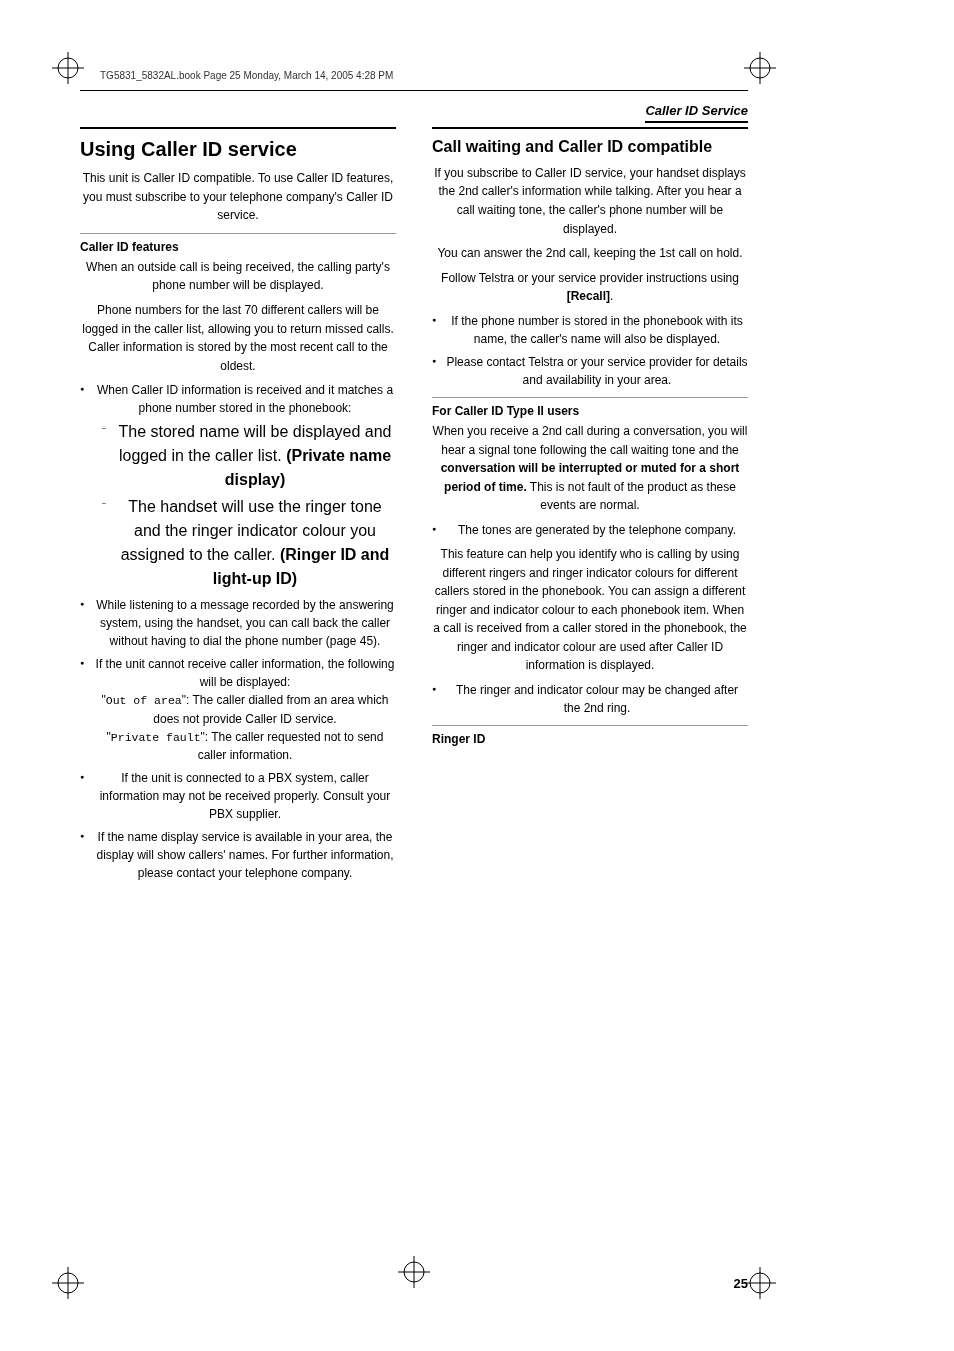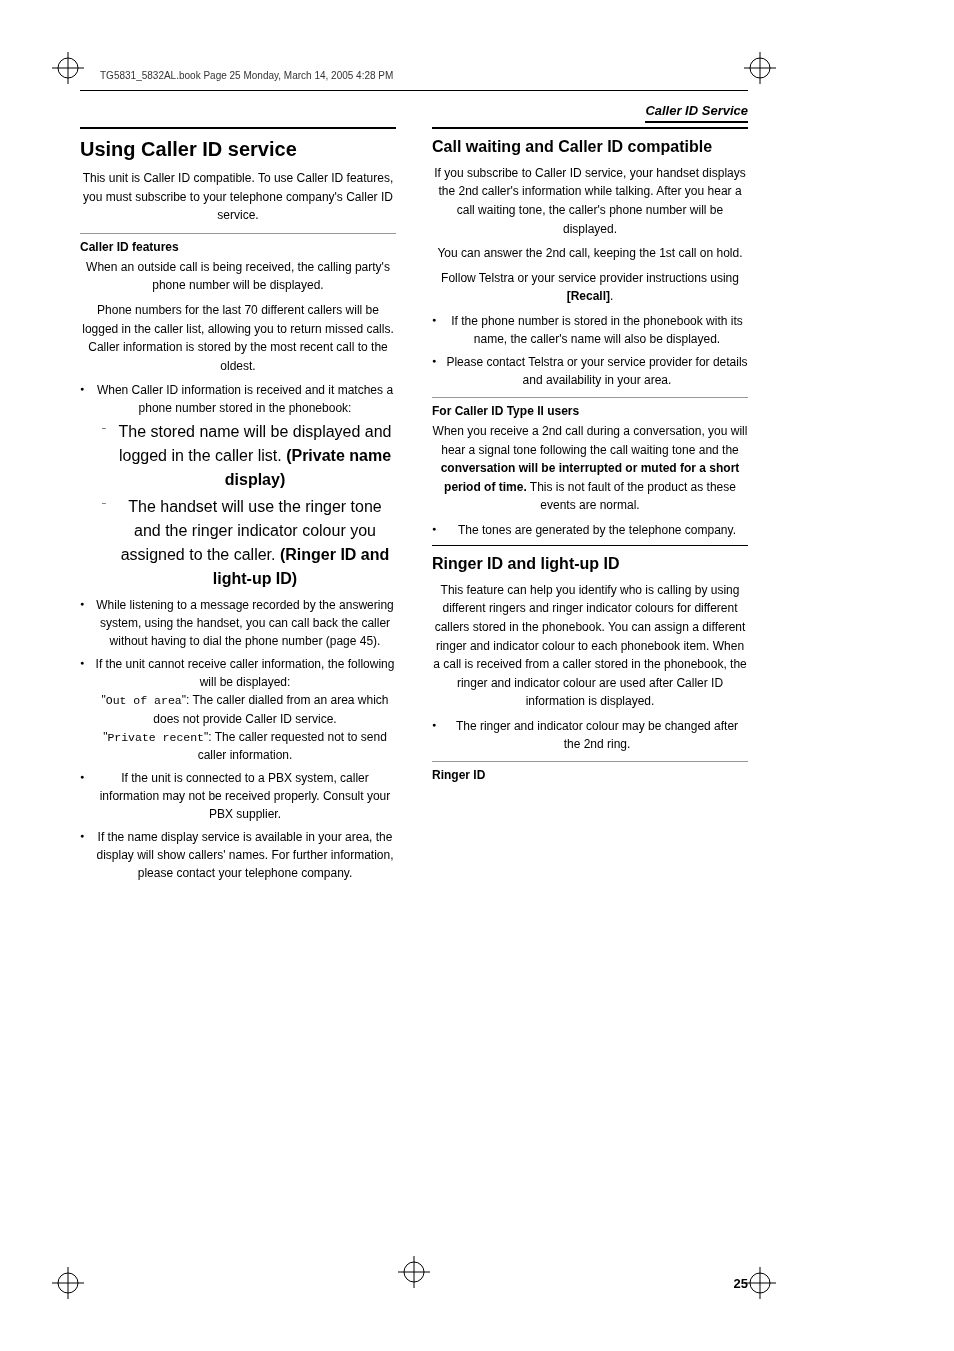--- a/index.html
+++ b/index.html
@@ -262,21 +262,21 @@
           <span>When Caller ID information is received and it matches a phone number stored in the phonebook:</span>
           <ul class="sub-bullet-list">
             <li>The stored name will be displayed and logged in the caller list. <span class="bold">(Private name display)</span></li>
             <li>The handset will use the ringer tone and the ringer indicator colour you assigned to the caller. <span class="bold">(Ringer ID and light-up ID)</span></li>
           </ul>
         </li>
         <li>While listening to a message recorded by the answering system, using the handset, you can call back the caller without having to dial the phone number (page 45).</li>
         <li>
           <span>If the unit cannot receive caller information, the following will be displayed:</span><br>
           <span>"<code>Out of area</code>": The caller dialled from an area which does not provide Caller ID service.</span><br>
-          <span>"<code>Private recent</code>": The caller requested not to send caller information.</span>
+          <span>"<code>Private fault</code>": The caller requested not to send caller information.</span>
         </li>
         <li>If the unit is connected to a PBX system, caller information may not be received properly. Consult your PBX supplier.</li>
         <li>If the name display service is available in your area, the display will show callers' names. For further information, please contact your telephone company.</li>
       </ul>
     </div>
 
     <div class="col-right">
       <div class="divider-top"></div>
 
       <h2 class="section-title-medium" style="border-top:none; padding-top:0;">Call waiting and Caller ID compatible</h2>
@@ -291,21 +291,20 @@
       </ul>
 
       <div class="subsection-title">For Caller ID Type II users</div>
 
       <p class="body-text">When you receive a 2nd call during a conversation, you will hear a signal tone following the call waiting tone and the <span class="bold">conversation will be interrupted or muted for a short period of time.</span> This is not fault of the product as these events are normal.</p>
 
       <ul class="bullet-list">
         <li>The tones are generated by the telephone company.</li>
       </ul>
 
-      <h2 class="section-title-medium">Ringer ID and light-up ID</h2>
 
       <p class="body-text">This feature can help you identify who is calling by using different ringers and ringer indicator colours for different callers stored in the phonebook. You can assign a different ringer and indicator colour to each phonebook item. When a call is received from a caller stored in the phonebook, the ringer and indicator colour are used after Caller ID information is displayed.</p>
 
       <ul class="bullet-list">
         <li>The ringer and indicator colour may be changed after the 2nd ring.</li>
       </ul>
 
       <div class="subsection-title">Ringer ID</div>
 
     </div>

